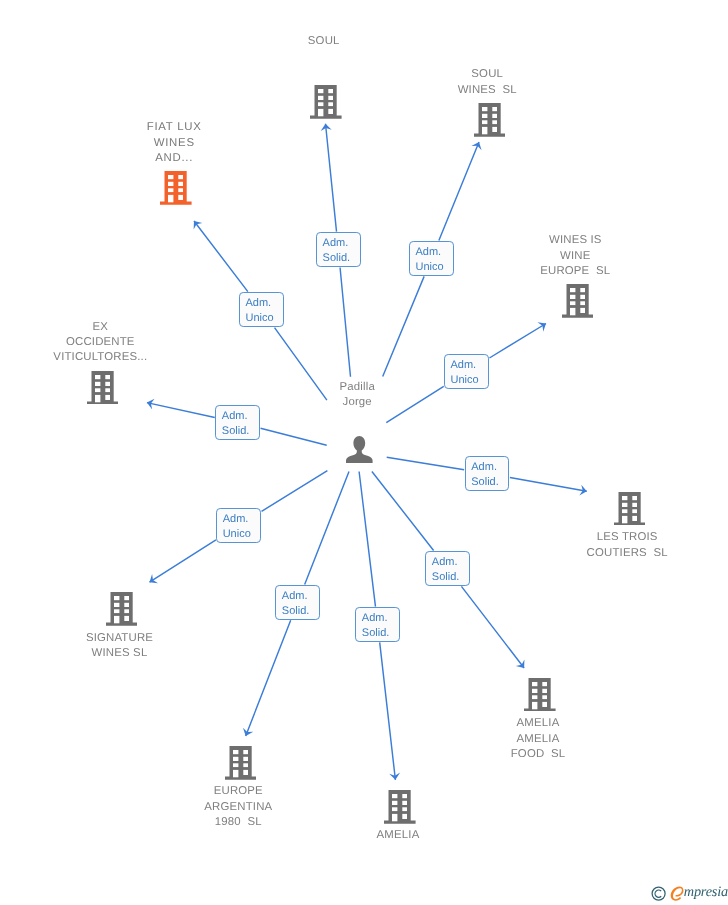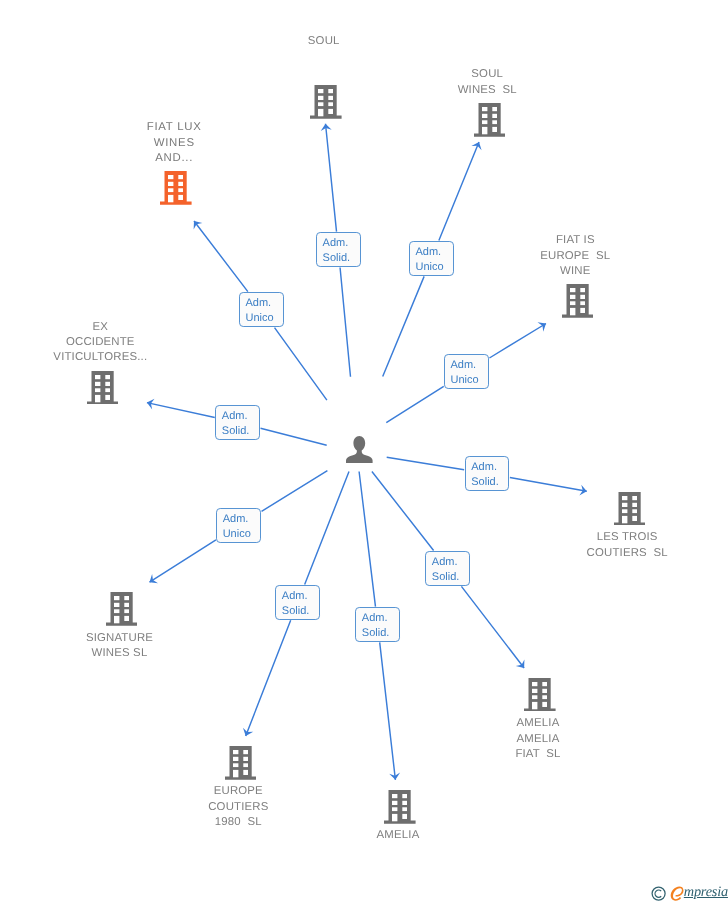--- a/index.html
+++ b/index.html
@@ -14,21 +14,21 @@
              color:#7f7f7f;font-size:11.4px;line-height:15.2px;letter-spacing:0.17px;white-space:pre;}
   .node.hl .lbl{color:#787878;font-weight:normal;letter-spacing:0.75px;text-indent:0.75px;}
   .relbox{position:absolute;box-sizing:border-box;border:1.65px solid #5794d3;border-radius:4.2px;
           background:#fbfbfb;color:#3b7ec4;font-size:11.0px;text-align:center;}
   .relbox .inner{display:inline-block;text-align:left;position:relative;left:-2px;}
   .relbox div{line-height:14.9px;}
   .relbox div:first-child{padding-top:2.8px;}
   .wm{position:absolute;left:651px;top:884px;width:80px;height:23px;}
   .wm svg{position:absolute;left:0;top:0;}
   .wm .b2{position:absolute;left:32.8px;top:0;color:#2d5f6e;font-size:14.3px;font-style:italic;
-          font-family:"Liberation Serif",serif;letter-spacing:-0.2px;text-decoration:underline;}
+          font-family:"Liberation Serif",serif;letter-spacing:-0.2px;}
 </style>
 </head>
 <body>
 
 <div id="stage">
   <svg id="edges" viewBox="0 0 728 905">
       <g>
         <path d="M350.50,376.70L340.06,267.47M336.52,231.64L325.50,123.80" stroke="#3b7dd8" stroke-width="1.45" fill="none"></path>
         <path d="M325.50,123.80L331.64,129.81L325.92,127.88L320.70,130.92Z" fill="#3b7dd8"></path>
         <path d="M326.90,400.20L274.53,327.56M247.84,291.58L194.00,221.00" stroke="#3b7dd8" stroke-width="1.45" fill="none"></path>
@@ -48,21 +48,21 @@
         <path d="M359.10,471.50L375.48,606.58M379.69,642.33L395.40,779.80" stroke="#3b7dd8" stroke-width="1.45" fill="none"></path>
         <path d="M395.40,779.80L389.19,773.87L394.93,775.73L400.12,772.62Z" fill="#3b7dd8"></path>
         <path d="M371.90,471.50L433.61,550.48M461.42,586.37L524.10,668.00" stroke="#3b7dd8" stroke-width="1.45" fill="none"></path>
         <path d="M524.10,668.00L515.72,666.12L521.60,664.75L524.44,659.42Z" fill="#3b7dd8"></path>
       </g>
     </svg>
 <div class="node" style="left: 359.4px; top: 436.4px;">
       <span class="ico" style="left:-13.3px;top:0px"><svg viewBox="0 0 26.6 27.0" width="26.6" height="27.0">
           <path fill="#6e6e6e" d="M13.3 0 C10.0 0 7.4 3.1 7.4 7.2 C7.4 10.4 8.9 13.2 10.9 14.5 C10.9 16.0 10.7 17.0 10.0 17.7 C8.9 18.8 6.6 19.2 4.4 20.0 C2.1 20.9 0 22.1 0 24.6 L0 27.0 L26.6 27.0 L26.6 24.6 C26.6 22.1 24.5 20.9 22.2 20.0 C20.0 19.2 17.7 18.8 16.6 17.7 C15.9 17.0 15.7 16.0 15.7 14.5 C17.7 13.2 19.2 10.4 19.2 7.2 C19.2 3.1 16.6 0 13.3 0 Z"></path>
         </svg></span>
-      <div class="lbl" style="top:-56.5px"></div>
+      <div class="lbl" style="top:-56.5px"><div>Padilla</div><div>Jorge</div></div>
     </div>
     <div class="node" style="left: 325.9px; top: 84.9px;">
       <span class="ico" style="left:-15.8px;top:0px"><svg viewBox="0 0 31.6 33.7" width="31.6" height="33.7">
           <path fill="#6e6e6e" d="M4.5 0 H26.7 V30.4 H4.5 Z M0 30.4 H31.6 V33.7 H0 Z"></path>
           <g fill="#ffffff">
             <rect x="8.0" y="4" width="5.4" height="4.2"></rect>
             <rect x="18.3" y="4" width="4.7" height="4.2"></rect>
             <rect x="8.0" y="10.8" width="5.4" height="4.2"></rect>
             <rect x="18.3" y="10.8" width="4.7" height="4.2"></rect>
             <rect x="8.0" y="17.3" width="5.4" height="3.8"></rect>
@@ -112,21 +112,21 @@
             <rect x="8.0" y="4" width="5.4" height="4.2"></rect>
             <rect x="18.3" y="4" width="4.7" height="4.2"></rect>
             <rect x="8.0" y="10.8" width="5.4" height="4.2"></rect>
             <rect x="18.3" y="10.8" width="4.7" height="4.2"></rect>
             <rect x="8.0" y="17.3" width="5.4" height="3.8"></rect>
             <rect x="18.3" y="17.3" width="4.7" height="3.8"></rect>
             <rect x="8.0" y="23.9" width="5.4" height="7.4"></rect>
             <rect x="18.3" y="23.9" width="4.7" height="5.1"></rect>
           </g>
         </svg></span>
-      <div class="lbl" style="top:-50.89999999999999px"><div>FIAT IS</div><div>EUROPE  SL</div><div>WINE</div></div>
+      <div class="lbl" style="top:-50.89999999999999px"><div>WINES IS</div><div>WINE</div><div>EUROPE  SL</div></div>
     </div>
     <div class="node" style="left: 102.5px; top: 370.8px;">
       <span class="ico" style="left:-15.8px;top:0px"><svg viewBox="0 0 31.6 33.7" width="31.6" height="33.7">
           <path fill="#6e6e6e" d="M4.5 0 H26.7 V30.4 H4.5 Z M0 30.4 H31.6 V33.7 H0 Z"></path>
           <g fill="#ffffff">
             <rect x="8.0" y="4" width="5.4" height="4.2"></rect>
             <rect x="18.3" y="4" width="4.7" height="4.2"></rect>
             <rect x="8.0" y="10.8" width="5.4" height="4.2"></rect>
             <rect x="18.3" y="10.8" width="4.7" height="4.2"></rect>
             <rect x="8.0" y="17.3" width="5.4" height="3.8"></rect>
@@ -176,21 +176,21 @@
             <rect x="8.0" y="4" width="5.4" height="4.2"></rect>
             <rect x="18.3" y="4" width="4.7" height="4.2"></rect>
             <rect x="8.0" y="10.8" width="5.4" height="4.2"></rect>
             <rect x="18.3" y="10.8" width="4.7" height="4.2"></rect>
             <rect x="8.0" y="17.3" width="5.4" height="3.8"></rect>
             <rect x="18.3" y="17.3" width="4.7" height="3.8"></rect>
             <rect x="8.0" y="23.9" width="5.4" height="7.4"></rect>
             <rect x="18.3" y="23.9" width="4.7" height="5.1"></rect>
           </g>
         </svg></span>
-      <div class="lbl" style="top:38.6px"><div>EUROPE</div><div>COUTIERS</div><div>1980  SL</div></div>
+      <div class="lbl" style="top:38.6px"><div>EUROPE</div><div>ARGENTINA</div><div>1980  SL</div></div>
     </div>
     <div class="node" style="left: 400.2px; top: 789.9px;">
       <span class="ico" style="left:-15.8px;top:0px"><svg viewBox="0 0 31.6 33.7" width="31.6" height="33.7">
           <path fill="#6e6e6e" d="M4.5 0 H26.7 V30.4 H4.5 Z M0 30.4 H31.6 V33.7 H0 Z"></path>
           <g fill="#ffffff">
             <rect x="8.0" y="4" width="5.4" height="4.2"></rect>
             <rect x="18.3" y="4" width="4.7" height="4.2"></rect>
             <rect x="8.0" y="10.8" width="5.4" height="4.2"></rect>
             <rect x="18.3" y="10.8" width="4.7" height="4.2"></rect>
             <rect x="8.0" y="17.3" width="5.4" height="3.8"></rect>
@@ -208,21 +208,21 @@
             <rect x="8.0" y="4" width="5.4" height="4.2"></rect>
             <rect x="18.3" y="4" width="4.7" height="4.2"></rect>
             <rect x="8.0" y="10.8" width="5.4" height="4.2"></rect>
             <rect x="18.3" y="10.8" width="4.7" height="4.2"></rect>
             <rect x="8.0" y="17.3" width="5.4" height="3.8"></rect>
             <rect x="18.3" y="17.3" width="4.7" height="3.8"></rect>
             <rect x="8.0" y="23.9" width="5.4" height="7.4"></rect>
             <rect x="18.3" y="23.9" width="4.7" height="5.1"></rect>
           </g>
         </svg></span>
-      <div class="lbl" style="top:38.6px"><div>AMELIA</div><div>AMELIA</div><div>FIAT  SL</div></div>
+      <div class="lbl" style="top:38.6px"><div>AMELIA</div><div>AMELIA</div><div>FOOD  SL</div></div>
     </div>
     <div class="relbox" style="left: 315.9px; top: 232px; width: 44.9px; height: 35.1px;"><span class="inner"><div>Adm.</div><div>Solid.</div></span></div>
     <div class="relbox" style="left: 239.1px; top: 292px; width: 44.9px; height: 35.1px;"><span class="inner"><div>Adm.</div><div>Unico</div></span></div>
     <div class="relbox" style="left: 409.1px; top: 240.9px; width: 44.9px; height: 35.1px;"><span class="inner"><div>Adm.</div><div>Unico</div></span></div>
     <div class="relbox" style="left: 444.1px; top: 354.4px; width: 44.9px; height: 35.1px;"><span class="inner"><div>Adm.</div><div>Unico</div></span></div>
     <div class="relbox" style="left: 215.2px; top: 404.9px; width: 44.9px; height: 35.1px;"><span class="inner"><div>Adm.</div><div>Solid.</div></span></div>
     <div class="relbox" style="left: 464.6px; top: 455.9px; width: 44.9px; height: 35.1px;"><span class="inner"><div>Adm.</div><div>Solid.</div></span></div>
     <div class="relbox" style="left: 216.3px; top: 507.9px; width: 44.9px; height: 35.1px;"><span class="inner"><div>Adm.</div><div>Unico</div></span></div>
     <div class="relbox" style="left: 275.2px; top: 584.9px; width: 44.9px; height: 35.1px;"><span class="inner"><div>Adm.</div><div>Solid.</div></span></div>
     <div class="relbox" style="left: 355.2px; top: 606.9px; width: 44.9px; height: 35.1px;"><span class="inner"><div>Adm.</div><div>Solid.</div></span></div>

